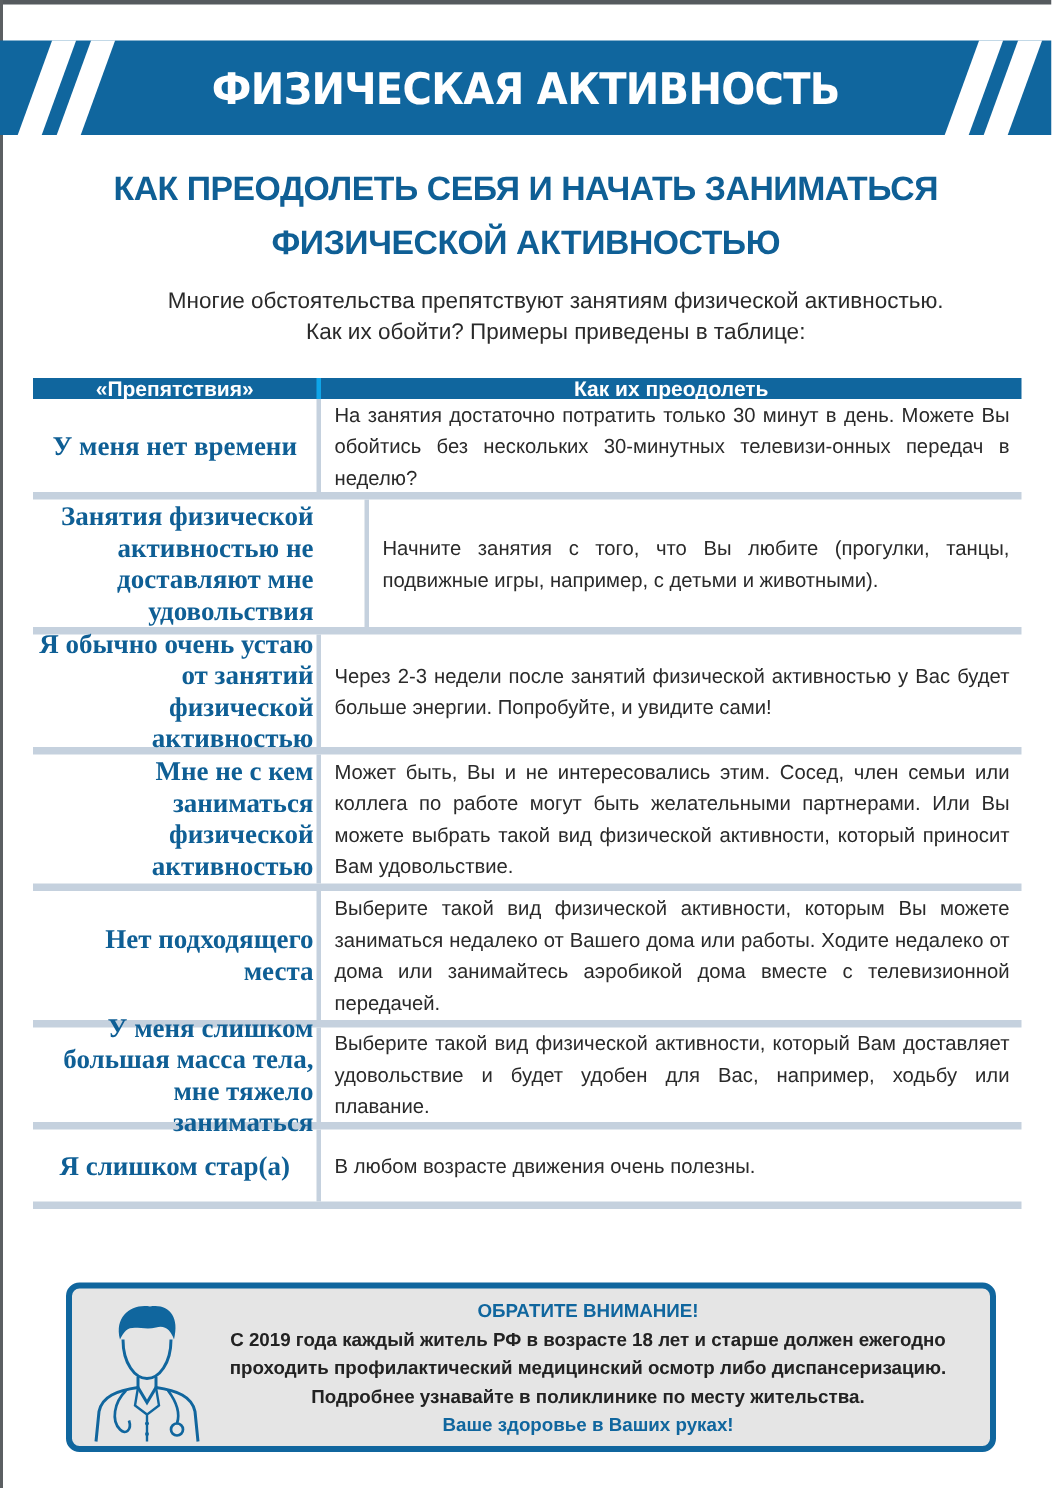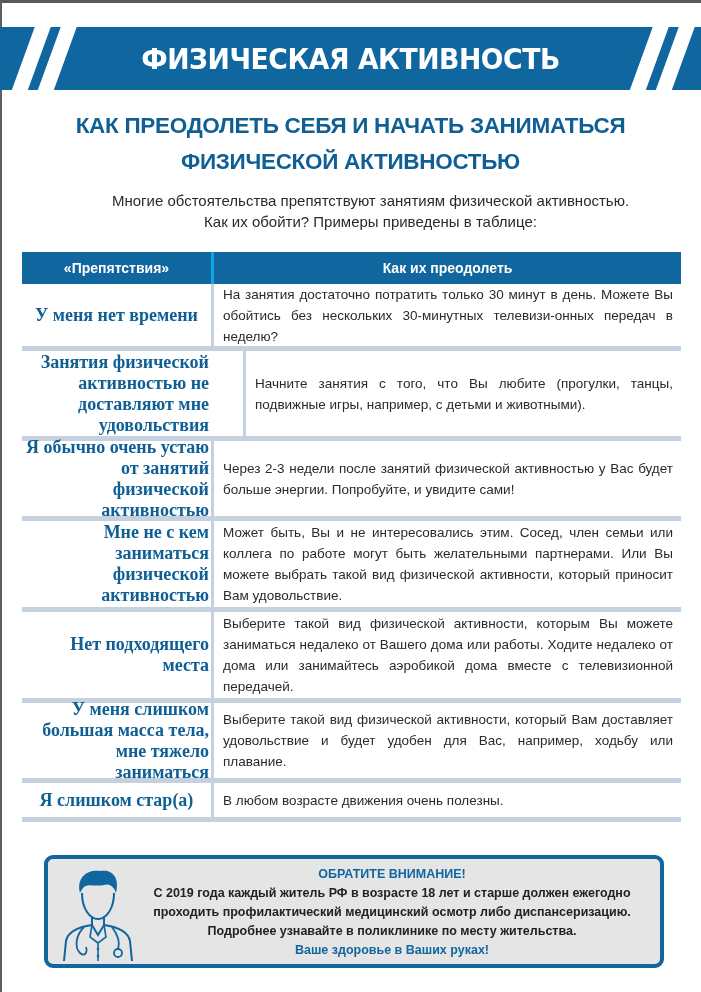--- a/index.html
+++ b/index.html
@@ -41,21 +41,21 @@
     .intro {
       position: absolute; left: 60px; right: 20px; top: 190px;
       text-align: center; color: #2a2a2a;
       font-family: "Liberation Sans", sans-serif; font-size: 15px; line-height: 21px;
     }
     
     .table {
       position: absolute; left: 22px; top: 252px; width: 659px;
     }
     .thead {
-      display: flex; height: 32px; background: #10669e; color: #fff;
+      display: flex; height: 14px; background: #10669e; color: #fff;
       font-weight: bold; font-size: 14px;
     }
     .th { display: flex; align-items: center; justify-content: center; }
     .th.c1 { width: 189px; }
     .th.c2 { flex: 1; border-left: 3px solid #0ea5e9; }
     .trow {
       display: flex; border-bottom: 5px solid #c5d1de;
     }
     .td1 {
       width: 189px; display: flex; align-items: center; justify-content: center;
@@ -66,22 +66,22 @@
     .td2 {
       flex: 1; border-left: 3px solid #c5d1de; display: flex; align-items: center;
       padding: 4px 8px 4px 9px; color: #2a2a2a; font-size: 13.5px; line-height: 21px;
       text-align: justify;
     }
     .r0 { height: 67px; }
     .r1 { height: 90px; gap: 32px; }
     .r2 { height: 80px; }
     .r3 { height: 91px; }
     .r4 { height: 91px; }
-    .r5 { height: 80px; }
-    .r6 { height: 39px; }
+    .r5 { height: 68px; }
+    .r6 { height: 53px; }
     
     .notice {
       position: absolute; left: 44px; top: 855px; width: 620px; height: 113px;
       border: 4px solid #10669e; border-radius: 9px; background: #e5e5e5;
     }
     .doctor {
       position: absolute; left: 6px; top: 4px; width: 88px; height: 100px;
     }
     .notice-text {
       position: absolute; left: 80px; right: 4px; top: 6px;

